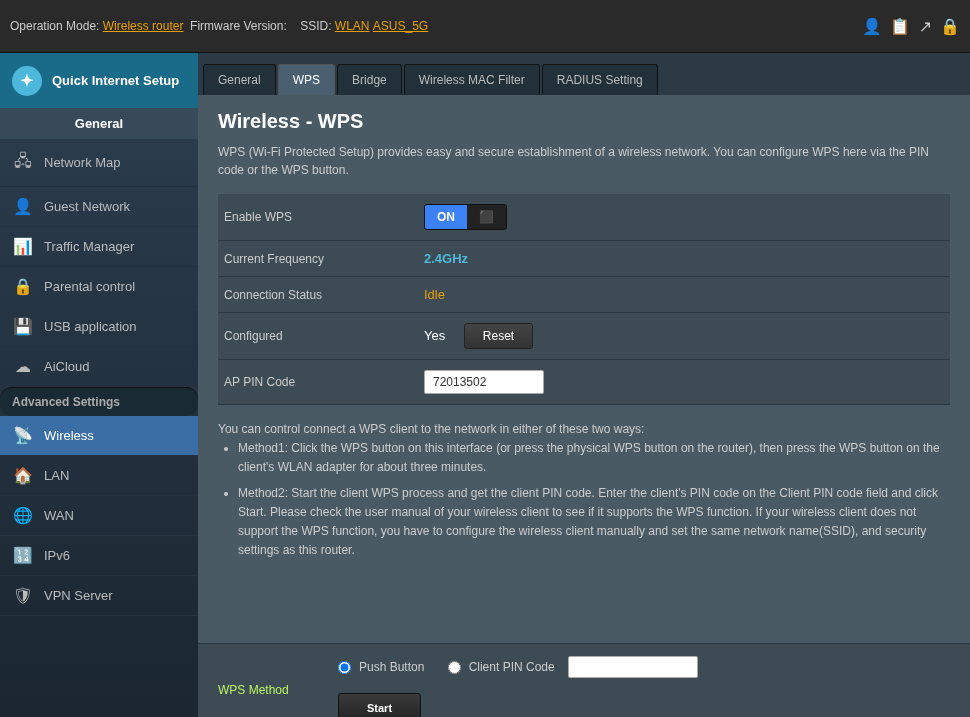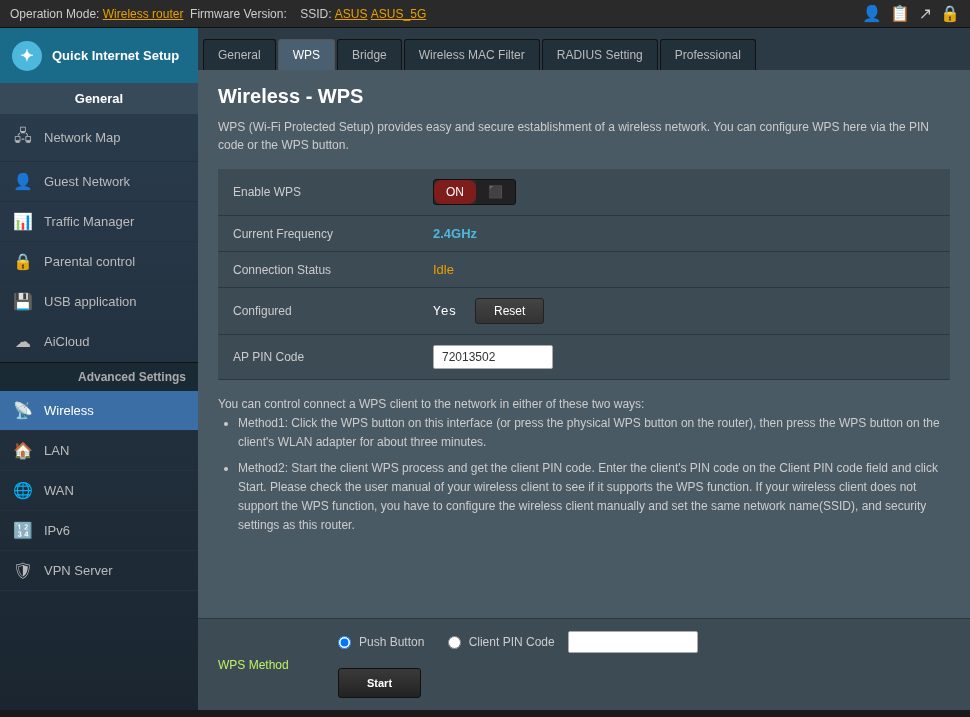--- a/index.html
+++ b/index.html
@@ -1,21 +1,21 @@
 <!DOCTYPE html>
 <html><head>
   <meta charset="utf-8">
   <style>
     * { box-sizing: border-box; margin: 0; padding: 0; }
     body { width: 970px; height: 717px; background: #1a1a1a; font-family: Arial, sans-serif; font-size: 13px; color: #ccc; overflow: hidden; }
 
     
     .top-bar {
       background: #2a2a2a;
-      height: 28px;
+      height: 53px;
       display: flex;
       align-items: center;
       padding: 0 10px;
       border-bottom: 1px solid #111;
       font-size: 12px;
       color: #ccc;
     }
     .top-bar a { color: #e8a000; text-decoration: underline; cursor: pointer; }
     .top-bar .spacer { flex: 1; }
     .top-bar .icons { display: flex; gap: 8px; align-items: center; }
@@ -70,22 +70,23 @@
     }
     .sidebar-item.active { background: #3a6ea5; color: #fff; }
     .sidebar-item .s-icon { width: 22px; text-align: center; font-size: 16px; }
     .sidebar-item .s-label { font-size: 13px; font-weight: normal; }
     .sidebar-adv-title {
       background: #1a2a35;
       color: #aaa;
       padding: 7px 12px;
       font-size: 12px;
       font-weight: bold;
-      text-align: right;
+      text-align: left;
       border-top: 1px solid #111;
+      border-radius: 12px;
     }
 
     
     .main {
       flex: 1;
       background: #3d4b55;
       display: flex;
       flex-direction: column;
       overflow: hidden;
     }
@@ -133,46 +134,45 @@
 
     
     .settings-table {
       width: 100%;
       border-collapse: collapse;
       margin-bottom: 15px;
       background: #3d4b55;
     }
     .settings-table tr { border-bottom: 1px solid #2a3840; }
     .settings-table td {
-      padding: 10px 15px;
+      padding: 10px 6px;
       vertical-align: middle;
     }
     .settings-table td:first-child {
       width: 200px;
       color: #ccc;
       font-size: 12px;
     }
     .settings-table td:last-child { color: #fff; }
 
     
     .toggle-on {
       display: inline-flex;
       align-items: center;
       background: #2a2a2a;
       border-radius: 3px;
       overflow: hidden;
       border: 1px solid #111;
     }
     .toggle-on .on-part {
-      background: #7f1d1d;
+      background: #3b82f6;
       color: #fff;
       padding: 5px 12px;
-      font-weight: normal;
-      font-size: 12px;
-      border-radius: 8px;
+      font-weight: bold;
+      font-size: 12px;
     }
     .toggle-on .off-part {
       background: #222;
       color: #888;
       padding: 5px 12px;
       font-size: 12px;
     }
 
     .freq-text { color: #4db8dc; font-weight: bold; font-size: 13px; }
     .idle-text { color: #e8a000; font-size: 13px; }
@@ -237,32 +237,32 @@
       color: #fff;
       border: 1px solid #111;
       padding: 8px 28px;
       cursor: pointer;
       border-radius: 3px;
       font-size: 11px;
       font-weight: bold;
       margin-top: 5px;
     }
 
-    .yes-text { color: #fff; margin-right: 5px; font-family: Liberation Mono, monospace; }
+    .yes-text { color: #fff; margin-right: 5px; }
   </style>
 </head>
 <body>
 
 <div class="top-bar">
   <span>Operation Mode:</span>&nbsp;
   <a>Wireless router</a>&nbsp;&nbsp;
   <span>Firmware Version:</span>&nbsp;
   &nbsp;&nbsp;
   <span>SSID:</span>&nbsp;
-  <a>ASUS</a>&nbsp;
+  <a>WLAN</a>&nbsp;
   <a>ASUS_5G</a>
   <div class="spacer"></div>
   <div class="icons">
     <span title="Users">👤</span>
     <span title="Copy">📋</span>
     <span title="Share">↗</span>
     <span title="Lock">🔒</span>
   </div>
 </div>
 
@@ -326,21 +326,20 @@
   </div>
 
   <div class="main">
 
     <div class="tab-bar">
       <div class="tab">General</div>
       <div class="tab active">WPS</div>
       <div class="tab">Bridge</div>
       <div class="tab">Wireless MAC Filter</div>
       <div class="tab">RADIUS Setting</div>
-      <div class="tab">Professional</div>
     </div>
 
     <div class="content">
       <div class="section-title">Wireless - WPS</div>
       <div class="section-desc">WPS (Wi-Fi Protected Setup) provides easy and secure establishment of a wireless network. You can configure WPS here via the PIN code or the WPS button.</div>
 
       <table class="settings-table">
         <tbody>
             <tr>
           <td>Enable WPS</td>

